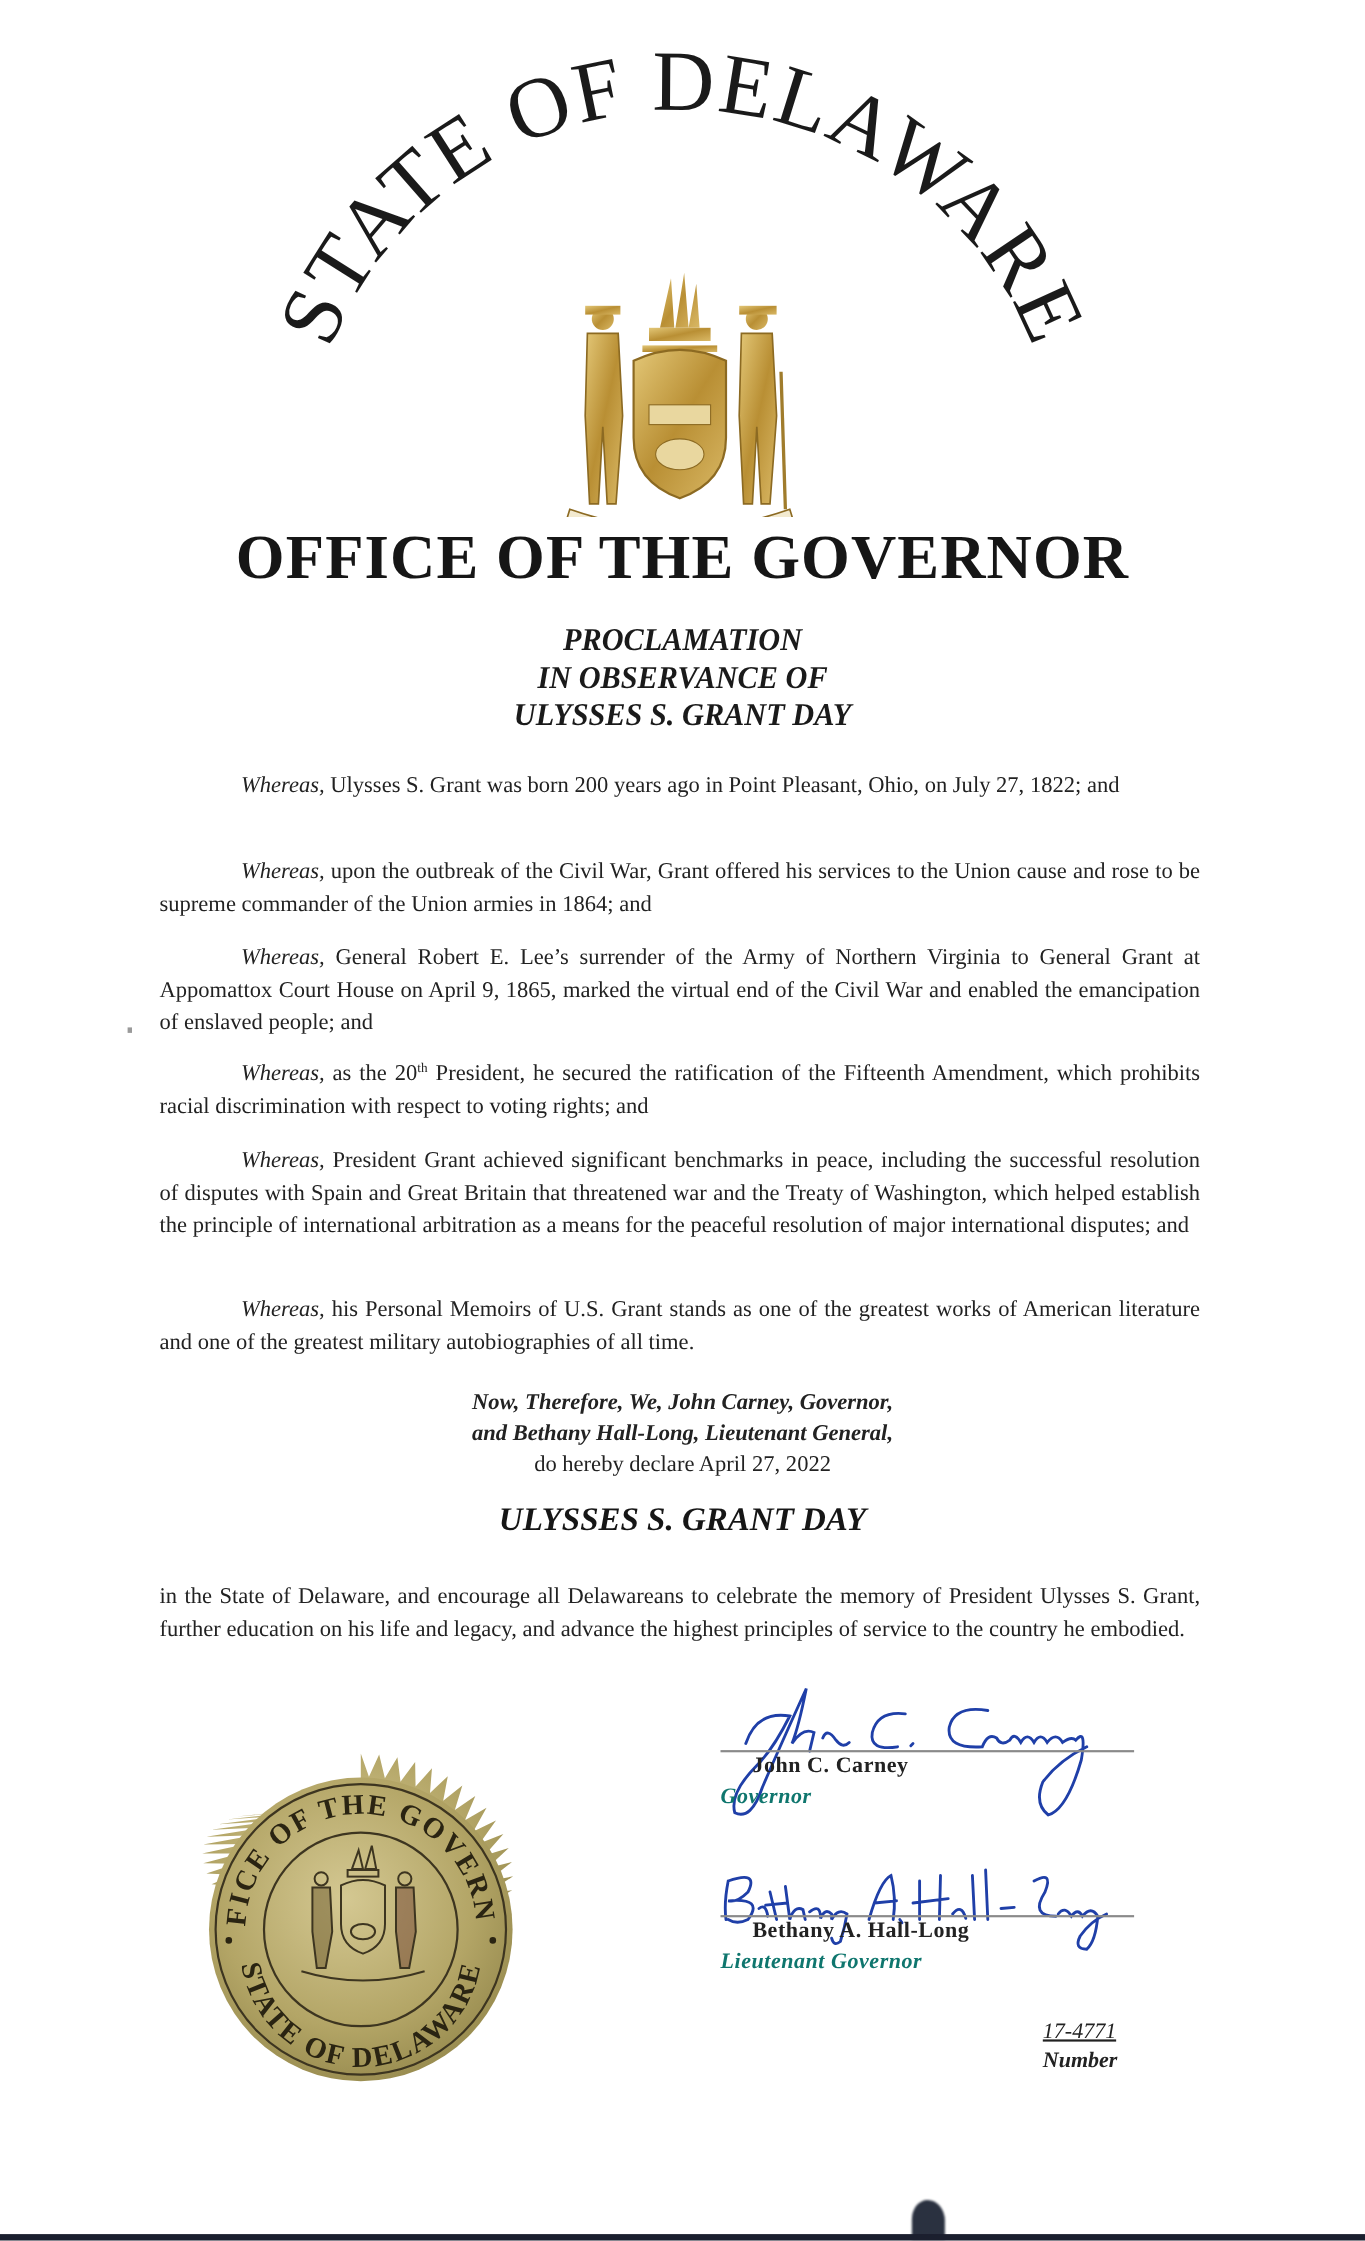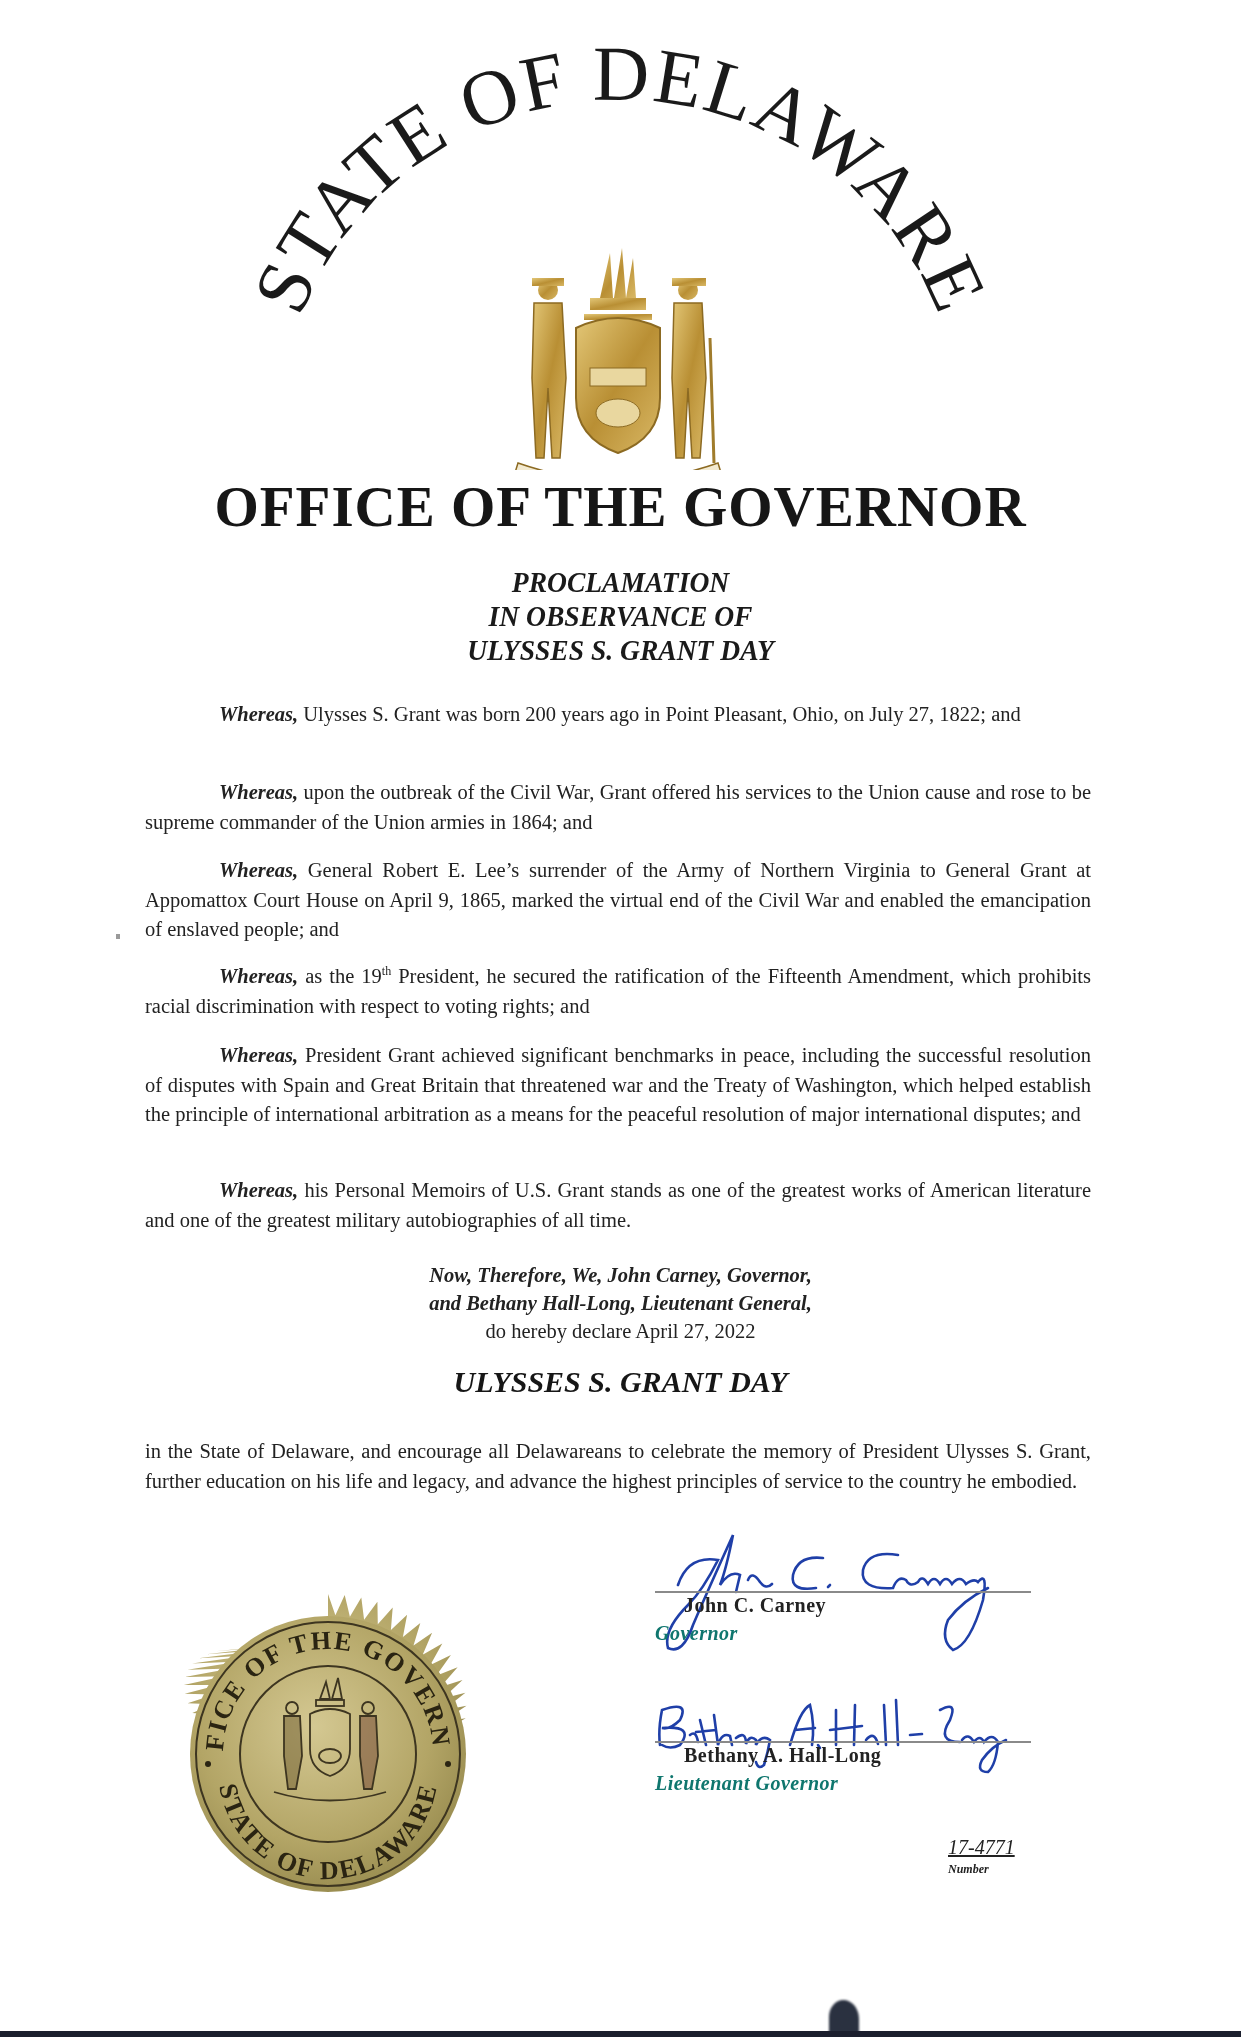--- a/index.html
+++ b/index.html
@@ -13,38 +13,38 @@
 
   #office-title { left: 0; width: 1241px; top: 474px; text-align: center;
                   font-size: 57px; font-weight: bold; letter-spacing: 1px; color: #161616; }
 
   .subtitle { left: 0; width: 1241px; text-align: center; font-size: 29px;
               font-weight: bold; font-style: italic; color: #1a1a1a; transform: scaleX(0.95); }
 
   .para { position: absolute; left: 145px; width: 946px; font-size: 20.5px; line-height: 29.5px;
           text-align: justify; color: #222; }
   .para .indent { display: inline-block; width: 74px; }
-  .para .lead { font-weight: bold; font-style: italic; }
+  .para .lead { font-weight: normal; font-style: italic; }
   sup { font-size: 12px; line-height: 0; }
 
   .center-line { position: absolute; left: 0; width: 1241px; text-align: center; font-size: 20.5px; color: #222; }
   .bi { font-weight: bold; font-style: italic; }
 
   #declared-day { left: 0; width: 1241px; top: 1365px; text-align: center; font-size: 30px;
                   font-weight: bold; font-style: italic; color: #161616; }
 
   .sig-line { position: absolute; height: 2px; background: #8a8a8a; }
   .sig-name { position: absolute; font-size: 20px; font-weight: bold; color: #222; letter-spacing: 0.5px; margin-left: 29px; }
   .sig-title { position: absolute; font-size: 20px; font-weight: bold; font-style: italic; color: #0f766e; letter-spacing: 0.5px; }
 
   #seal-svg { position: absolute; left: 168px; top: 1594px; width: 320px; height: 320px; }
   .sig-svg { position: absolute; }
 
   #doc-number { left: 948px; top: 1836px; font-size: 20px; font-style: italic; text-decoration: underline; color: #222; }
-  #doc-number-label { left: 948px; top: 1862px; font-size: 12px; font-weight: bold; font-style: italic; color: #222; }
+  #doc-number-label { left: 948px; top: 1862px; font-size: 20px; font-weight: bold; font-style: italic; color: #222; }
 
   #scan-bar { left: 0; top: 2031px; width: 1241px; height: 6px; background: #1b1f2e; }
   #scan-blob { left: 829px; top: 2000px; width: 30px; height: 36px; background: #2a3140;
                border-radius: 50% 55% 0 0; filter: blur(1.2px); }
   #scan-speck { left: 116px; top: 934px; width: 4px; height: 5px; background: #9a9a9a; }
 </style>
 </head>
 <body>
 
 <svg id="arch-svg" viewBox="0 0 1241 470">
@@ -100,21 +100,21 @@
   <span>upon the outbreak of the Civil War, Grant offered his services to the Union cause and rose to be supreme commander of the Union armies in 1864; and</span>
 </div>
 
 <div class="para" style="top:856px">
   <span class="indent"></span><span class="lead">Whereas,</span>
   <span>General Robert E. Lee’s surrender of the Army of Northern Virginia to General Grant at Appomattox Court House on April 9, 1865, marked the virtual end of the Civil War and enabled the emancipation of enslaved people; and</span>
 </div>
 
 <div class="para" style="top:962px">
   <span class="indent"></span><span class="lead">Whereas,</span>
-  <span>as the 19</span><sup>th</sup><span> President, he secured the ratification of the Fifteenth Amendment, which prohibits racial discrimination with respect to voting rights; and</span>
+  <span>as the 20</span><sup>th</sup><span> President, he secured the ratification of the Fifteenth Amendment, which prohibits racial discrimination with respect to voting rights; and</span>
 </div>
 
 <div class="para" style="top:1041px">
   <span class="indent"></span><span class="lead">Whereas,</span>
   <span>President Grant achieved significant benchmarks in peace, including the successful resolution of disputes with Spain and Great Britain that threatened war and the Treaty of Washington, which helped establish the principle of international arbitration as a means for the peaceful resolution of major international disputes; and</span>
 </div>
 
 <div class="para" style="top:1176px">
   <span class="indent"></span><span class="lead">Whereas,</span>
   <span>his Personal Memoirs of U.S. Grant stands as one of the greatest works of American literature and one of the greatest military autobiographies of all time.</span>

